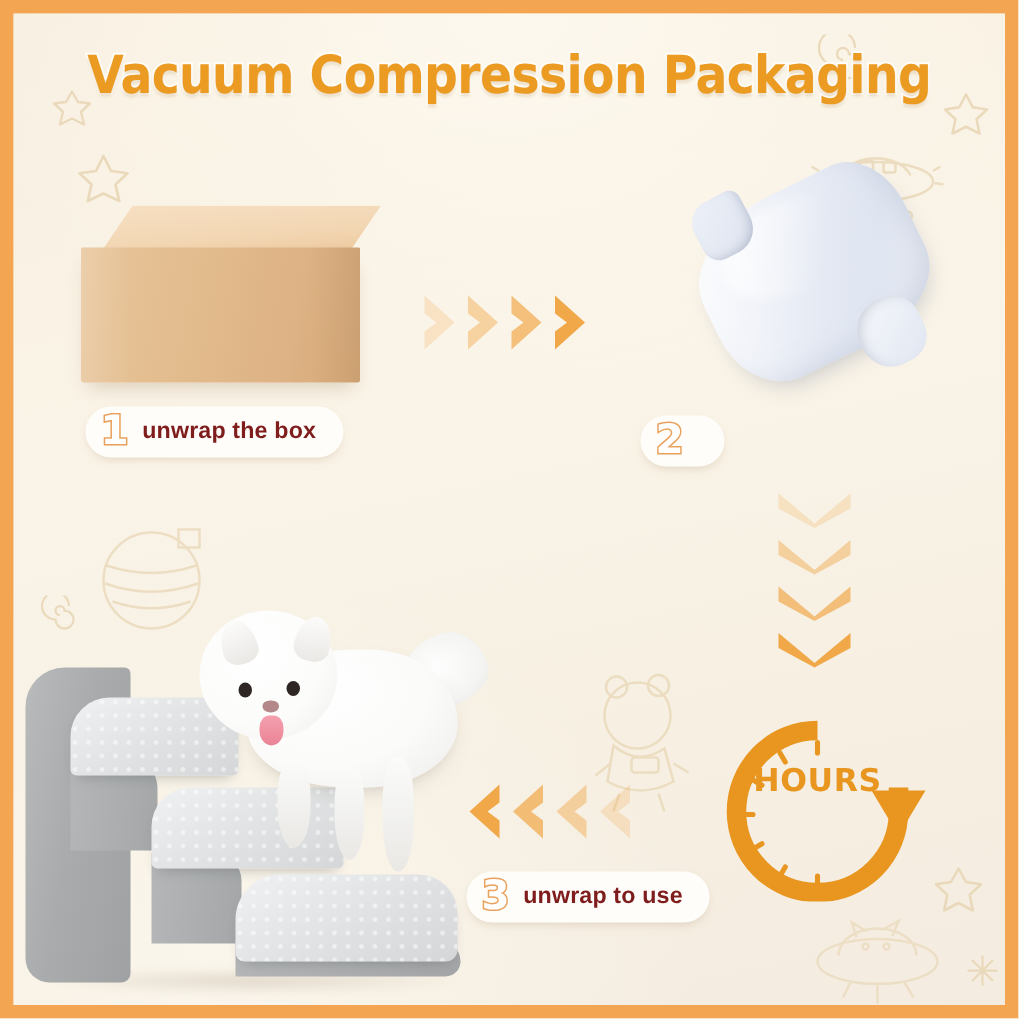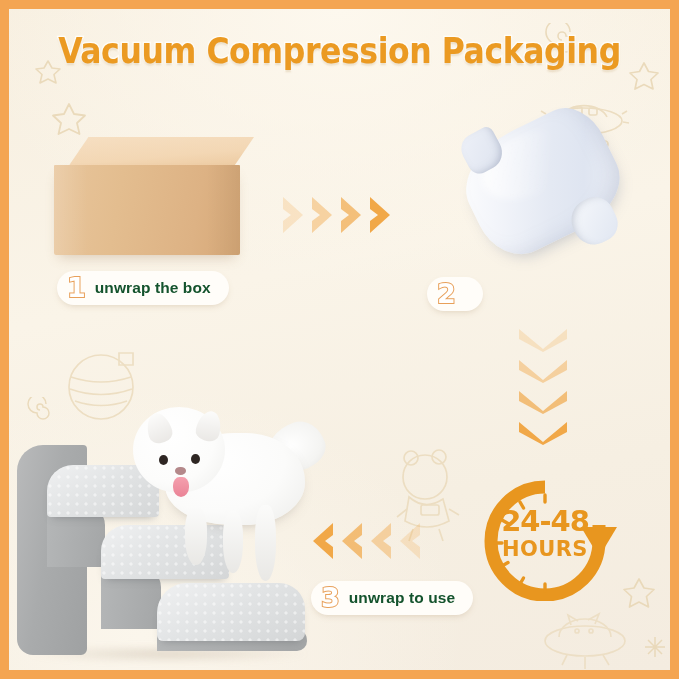--- a/index.html
+++ b/index.html
@@ -221,21 +221,21 @@
     color: #ffffff;
     -webkit-text-stroke: 2px #e8a05a;
     paint-order: stroke fill;
     margin-right: 9px;
     position: relative;
     top: -1px;
   }
   .badge .txt {
     font-size: 15.5px;
     font-weight: 600;
-    color: #14532d;
+    color: #7f1d1d;
     letter-spacing: .1px;
     white-space: nowrap;
   }
   .badge-1 { left: 48px; top: 262px; }
   .badge-2 { left: 418px; top: 268px; }
   .badge-3 { left: 302px; top: 572px; }
 
   
   .clock { position: absolute; left: 472px; top: 470px; width: 140px; height: 122px; }
   .clock-txt {
@@ -429,21 +429,20 @@
           <path d="M64 16 L64 23"></path>
           <path d="M39 23 L42.5 29"></path>
           <path d="M21 41 L27 44.5"></path>
           <path d="M14 64 L21 64"></path>
           <path d="M21 87 L27 83.5"></path>
           <path d="M39 105 L42.5 99"></path>
           <path d="M64 112 L64 105"></path>
         </g>
       </svg>
       <div class="clock-txt">
-        <span class="big">24-48</span>
         <span class="small">HOURS</span>
       </div>
     </div>
 
     <div class="badge badge-1">
       <span class="num">1</span>
       <span class="txt">unwrap the box</span>
     </div>
     <div class="badge badge-2">
       <span class="num">2</span>

